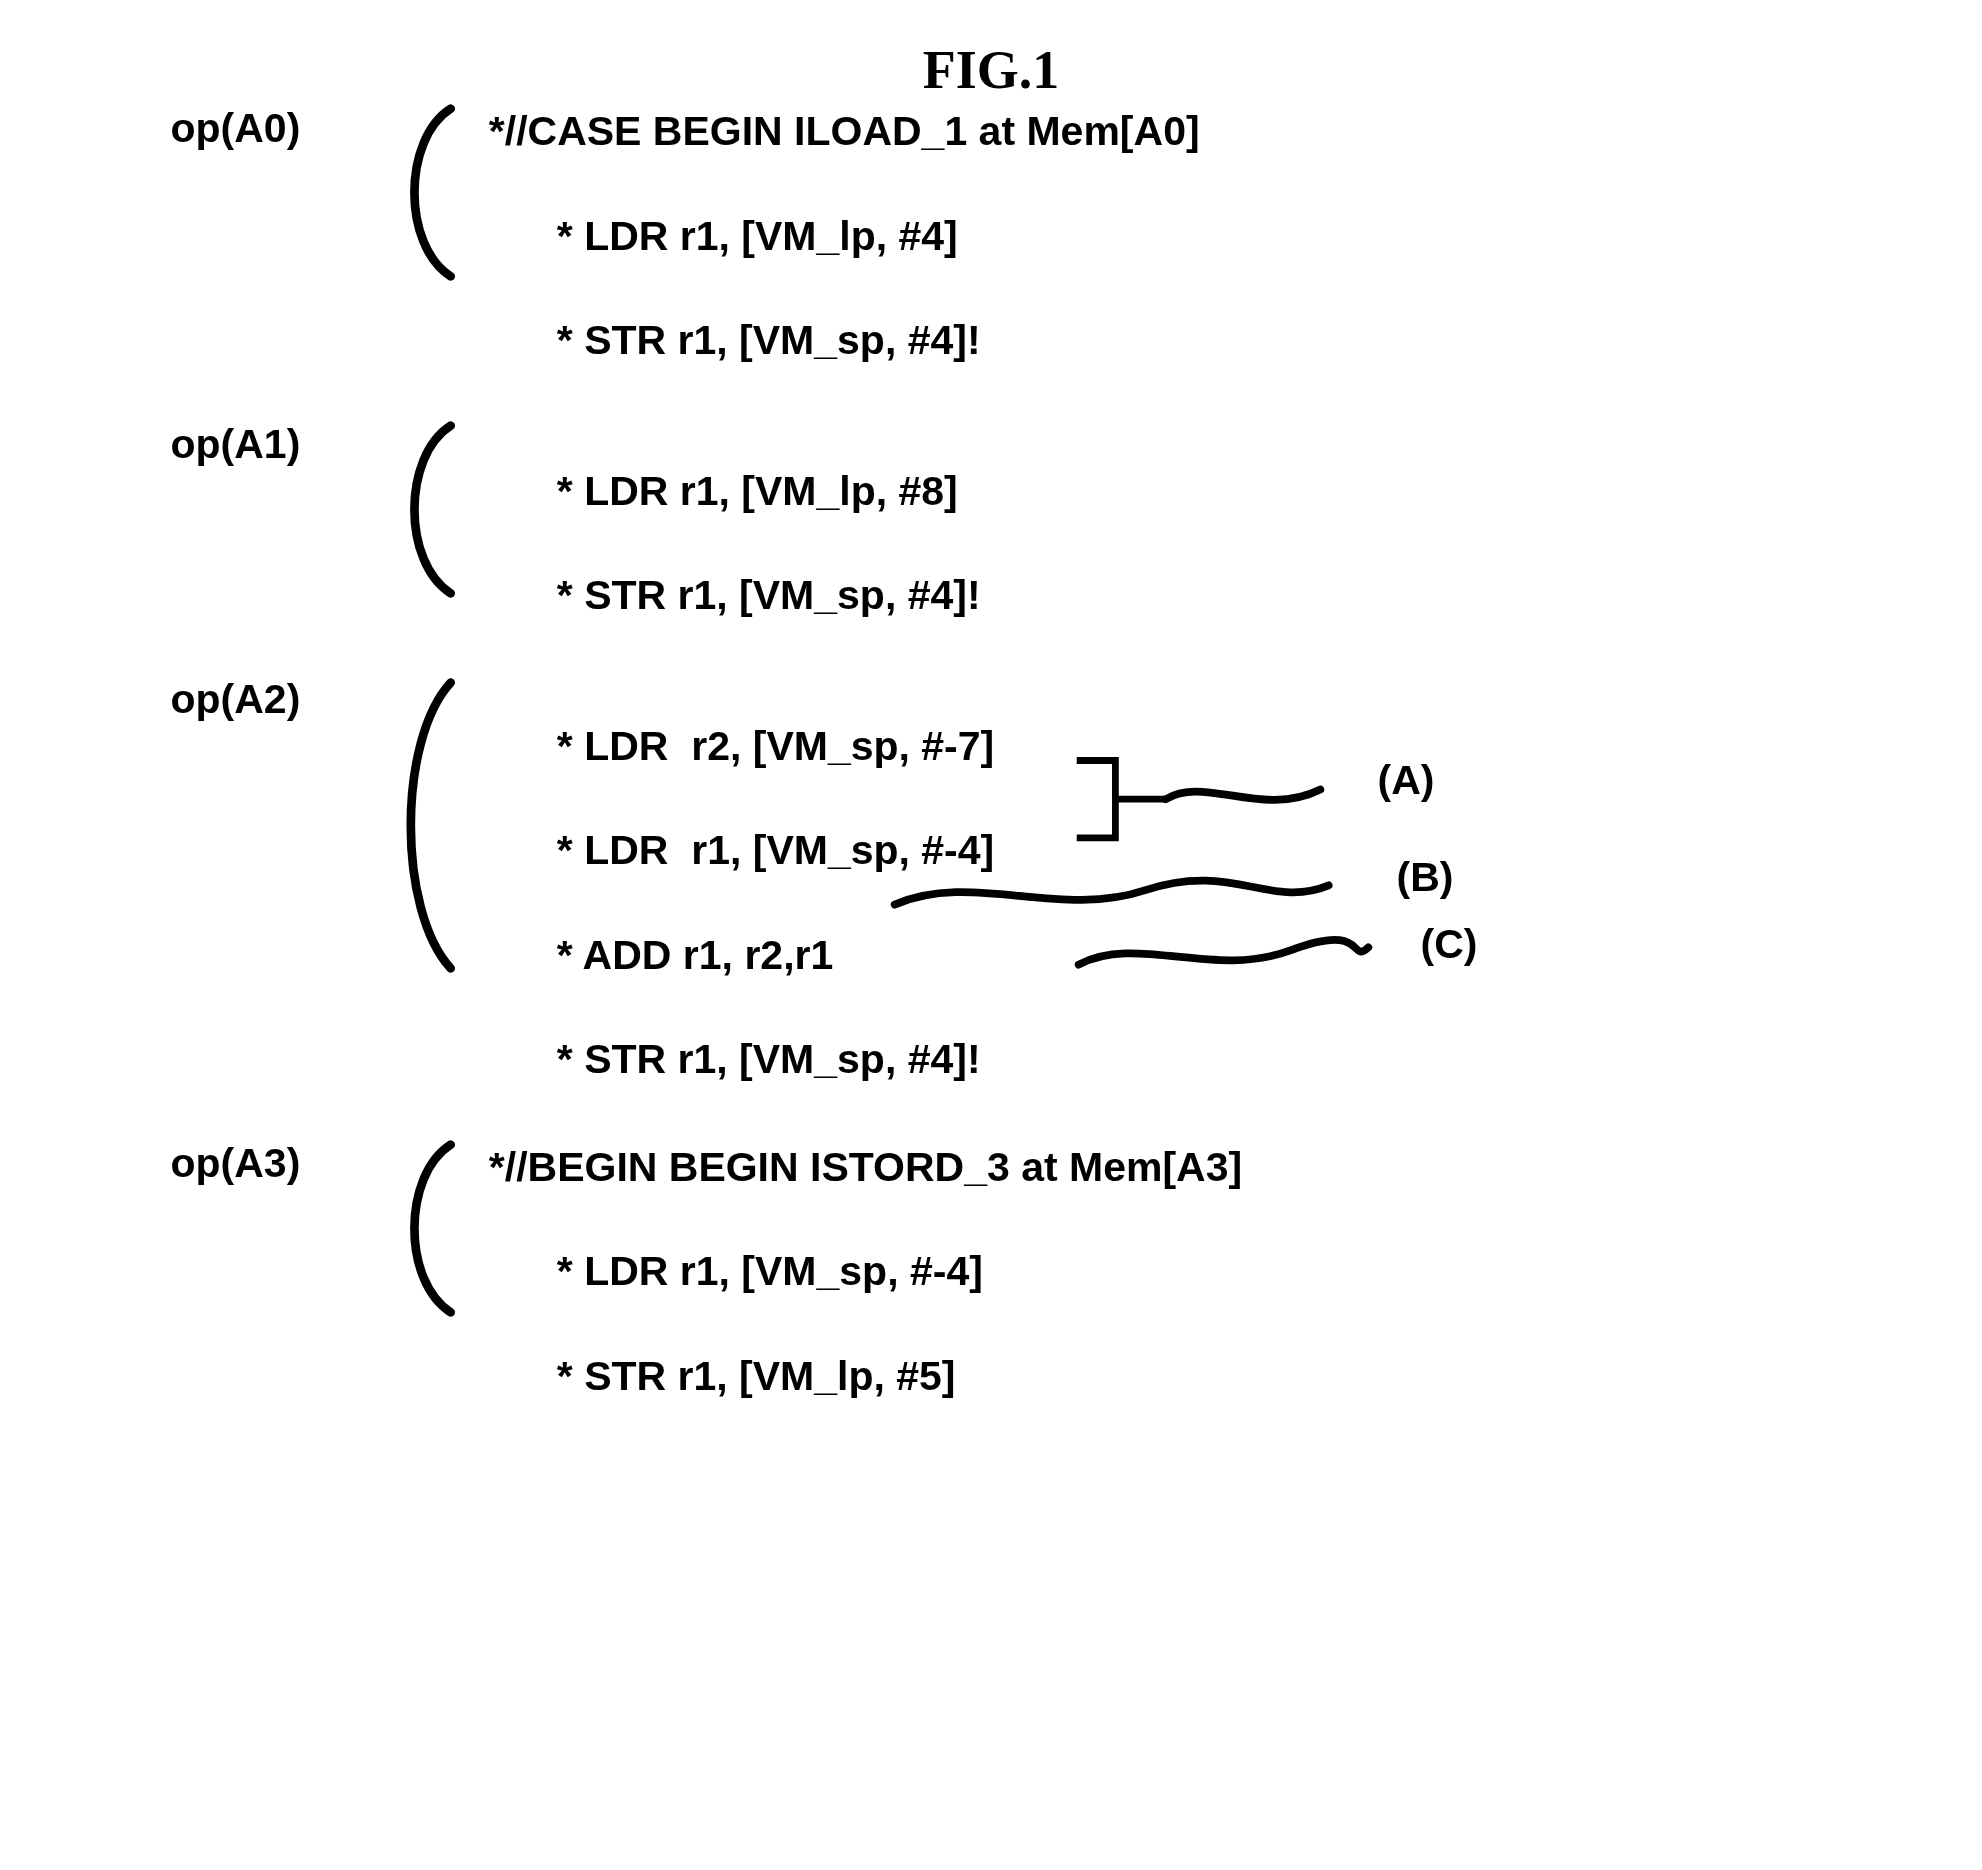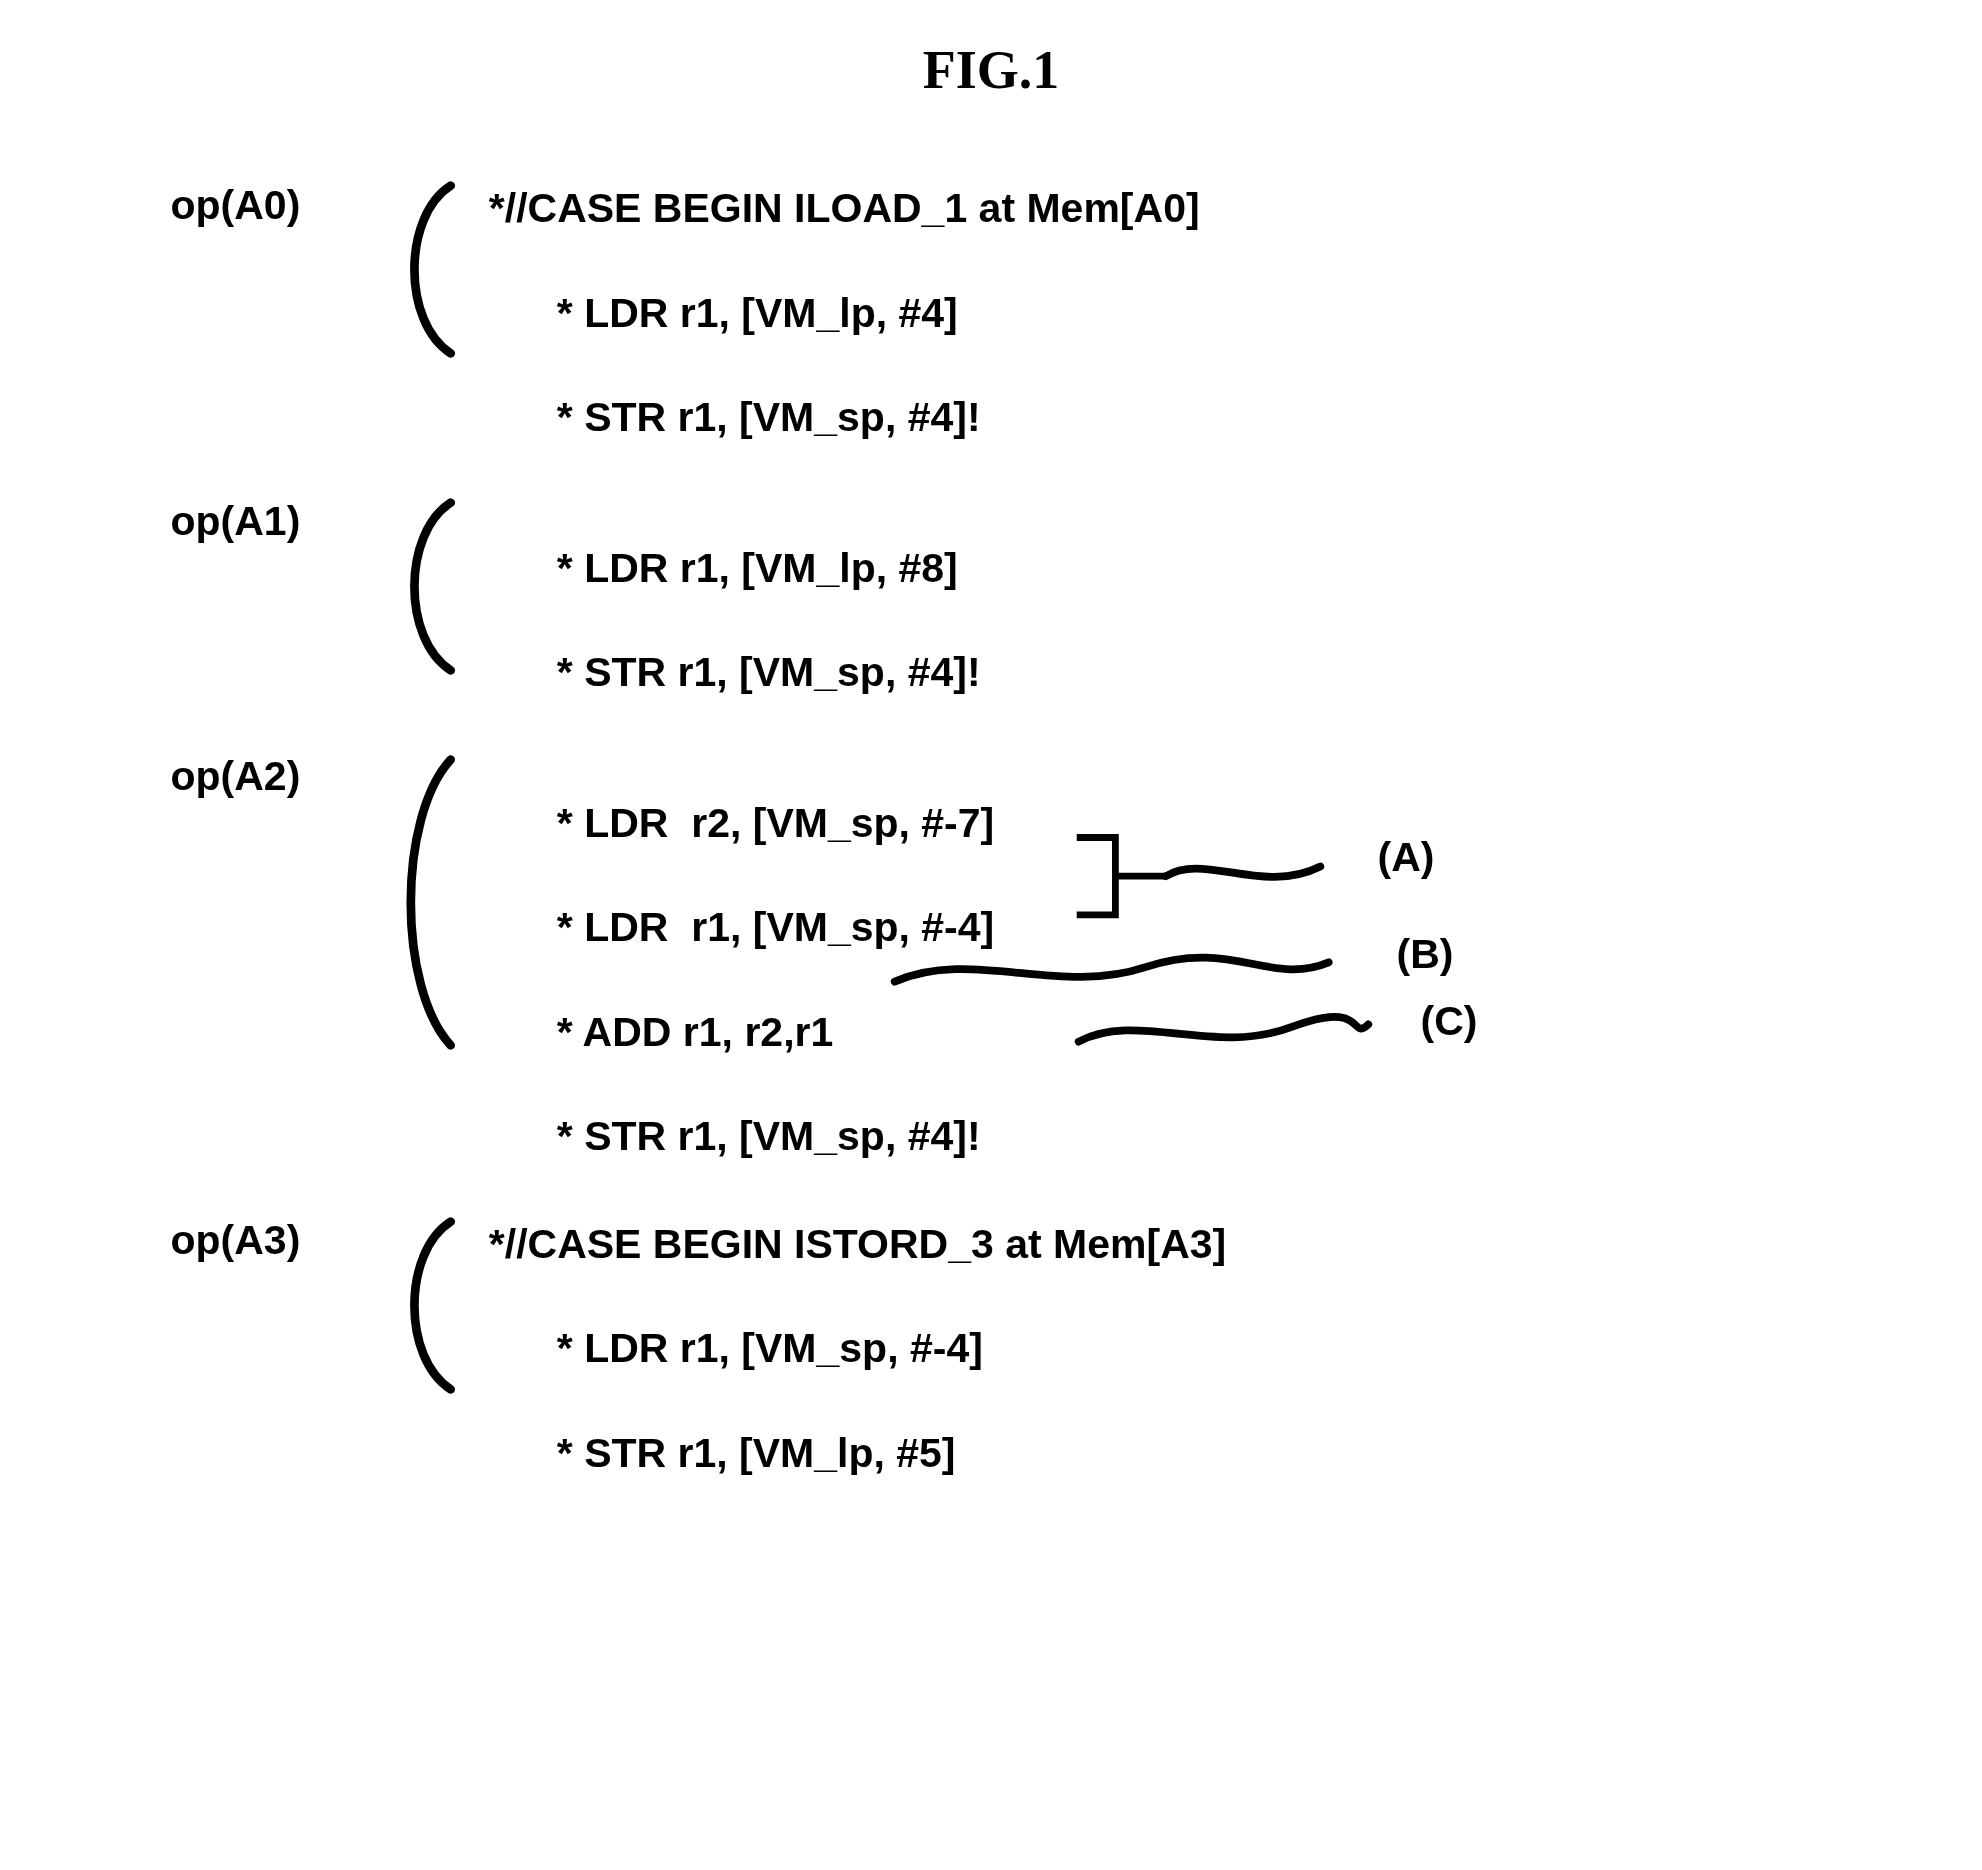--- a/index.html
+++ b/index.html
@@ -13,21 +13,20 @@
     box-sizing: border-box;
   }
   .figure {
     width: 1641px;
     margin: 0 auto;
   }
   .title {
     text-align: center;
     font-family: "Times New Roman", Times, serif;
     font-size: 54px;
-    margin-bottom: 77px;
   }
   .block {
     display: flex;
     align-items: flex-start;
     margin-bottom: 46px;
   }
   .op-label {
     width: 212px;
     font-size: 41px;
     padding-top: 3.9px;
@@ -131,20 +130,20 @@
   </div>
 
   <div class="block">
     <div class="op-label">op(A3)</div>
     <div class="brace" style="height:183px">
       <svg viewBox="0 0 90 190" preserveAspectRatio="none">
         <path d="M70 8 C 20 40, 20 150, 70 182" stroke="#000" stroke-width="9" fill="none" stroke-linecap="round"></path>
       </svg>
     </div>
     <div class="code">
-      <div class="comment">*//CASE BEGIN ISTORD_3 at Mem[A3]</div>
+      <div class="comment">*//BEGIN BEGIN ISTORD_3 at Mem[A3]</div>
       <div class="instr">* LDR r1, [VM_sp, #-4]</div>
       <div class="instr">* STR r1, [VM_lp, #5]</div>
     </div>
   </div>
 
 </div>
 
 
 </body></html>

